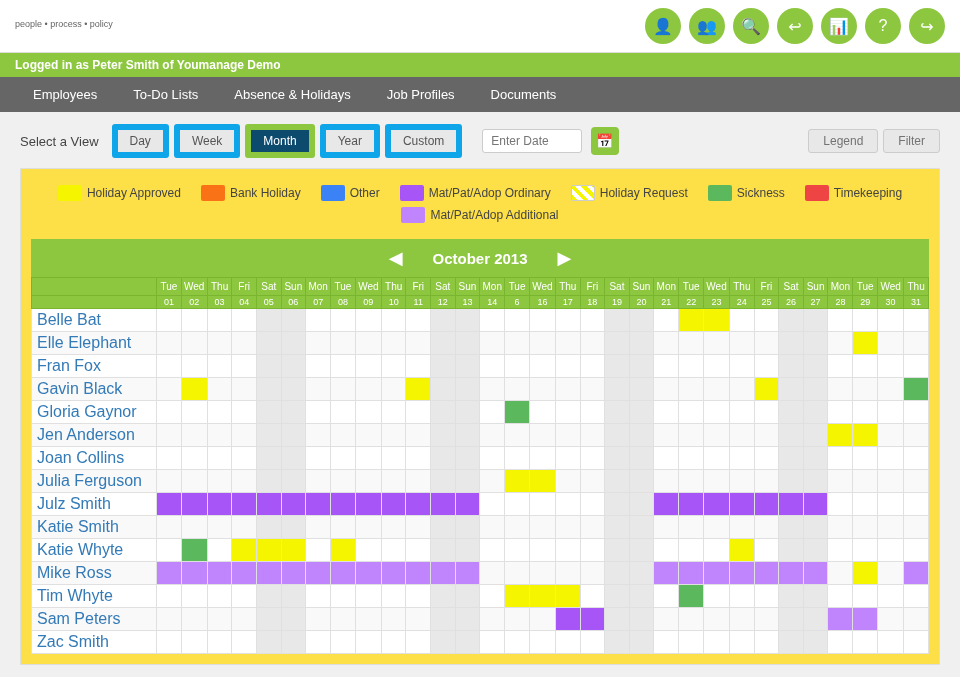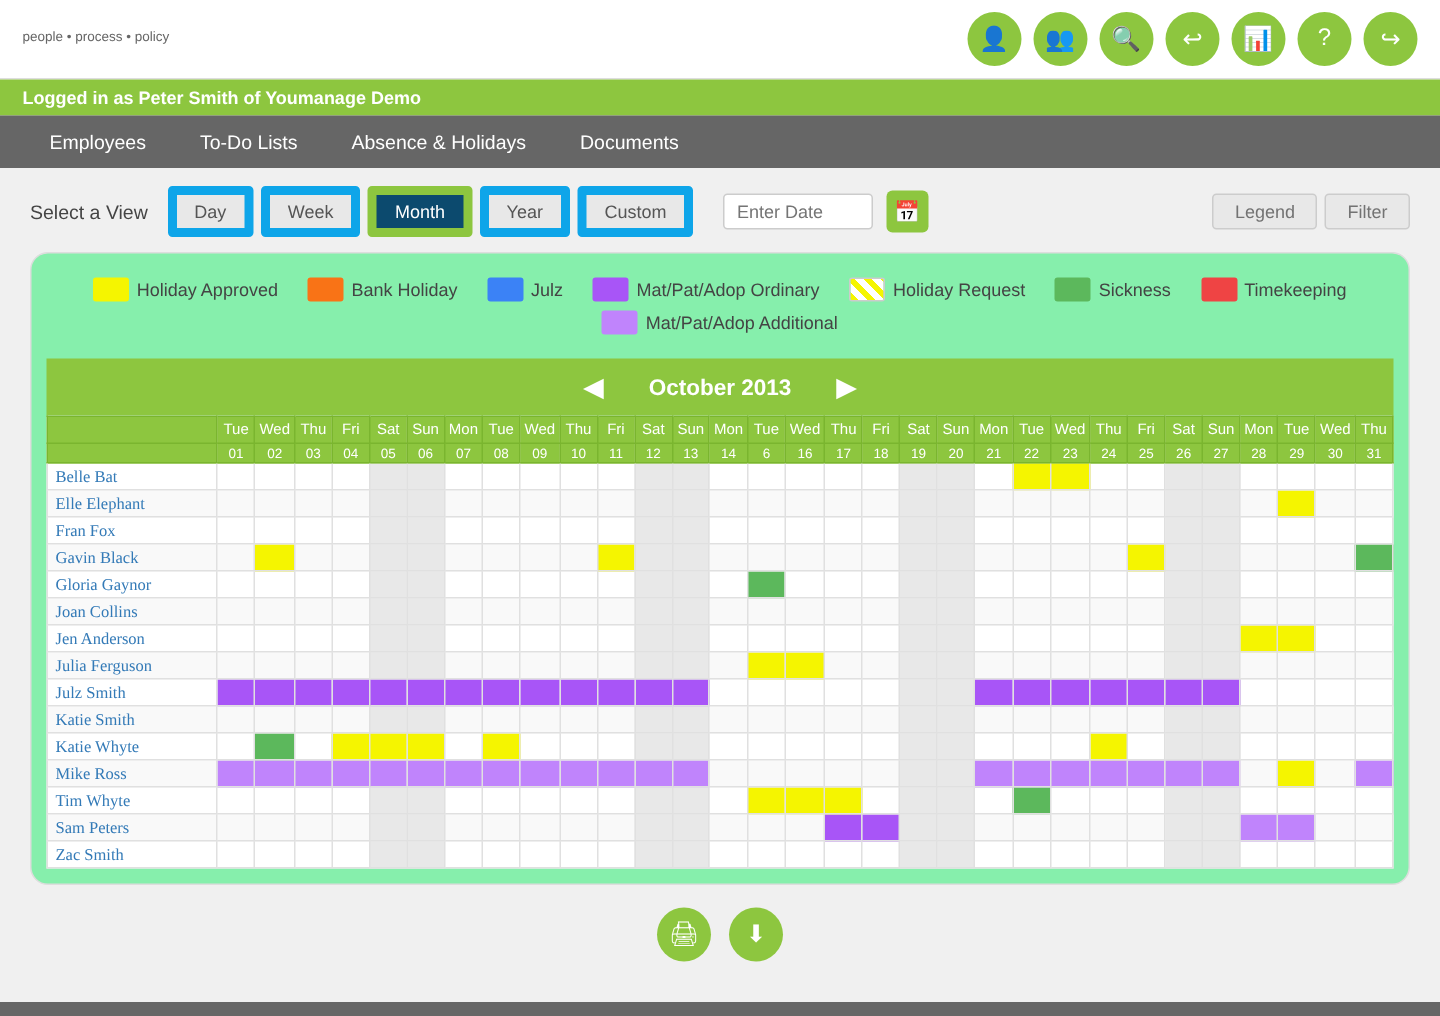--- a/index.html
+++ b/index.html
@@ -79,23 +79,23 @@
     .legend-filter {
       margin-left: auto; display: flex; gap: 5px;
     }
     .lf-btn {
       padding: 4px 14px; border: 1px solid #ccc; background: #e8e8e8;
       cursor: pointer; font-size: 12px; border-radius: 3px; color: #737373;
     }
 
     
     .calendar-wrapper {
-      background: #86efac;
+      background: #fde047;
       border: 1px solid #ddd;
-      border-radius: 12px;
+      border-radius: 1px;
       padding: 10px;
     }
     .legend-area {
       display: flex;
       flex-wrap: wrap;
       gap: 6px 20px;
       margin-bottom: 10px;
       padding: 6px 20px;
       justify-content: center;
     }
@@ -169,22 +169,21 @@
     }
     .calendar-table td.name-cell {
       text-align: left;
       padding-left: 5px;
       min-width: 100px;
       white-space: nowrap;
     }
     .calendar-table td.name-cell a {
       color: #337ab7;
       text-decoration: none;
-      font-size: 11px;
-      font-family: Liberation Serif, serif;
+      font-size: 16px;
     }
     .calendar-table tr:nth-child(even) td { background: #f9f9f9; }
     .calendar-table tr:nth-child(even) td.name-cell { background: #f9f9f9; }
 
     .weekend-col { background: #e8e8e8 !important; }
     .cell-holiday-approved { background: #f5f500 !important; }
     .cell-mat-pat-ordinary { background: #a855f7 !important; }
     .cell-mat-pat-additional { background: #c084fc !important; }
     .cell-sickness { background: #5cb85c !important; }
 
@@ -239,20 +238,21 @@
     <button class="top-icon-btn">↪</button>
   </div>
 </div>
 
 <div class="logged-in-bar">Logged in as Peter Smith of Youmanage Demo</div>
 
 <nav class="main-nav">
   <a href="#">Employees</a>
   <a href="#">To-Do Lists</a>
   <a href="#">Absence &amp; Holidays</a>
+  <a href="#">Job Profiles</a>
   <a href="#">Documents</a>
 </nav>
 
 <div class="content">
   <div class="view-selector">
     <label>Select a View</label>
     <button class="view-btn">Day</button>
     <button class="view-btn">Week</button>
     <button class="view-btn active">Month</button>
     <button class="view-btn">Year</button>
@@ -271,21 +271,21 @@
       <div class="legend-item">
         <div class="legend-box holiday-approved"></div>
         <span>Holiday Approved</span>
       </div>
       <div class="legend-item">
         <div class="legend-box bank-holiday"></div>
         <span>Bank Holiday</span>
       </div>
       <div class="legend-item">
         <div class="legend-box other"></div>
-        <span>Julz</span>
+        <span>Other</span>
       </div>
       <div class="legend-item">
         <div class="legend-box mat-pat-ordinary"></div>
         <span>Mat/Pat/Adop Ordinary</span>
       </div>
       <div class="legend-item">
         <div class="legend-box holiday-request"></div>
         <span>Holiday Request</span>
       </div>
       <div class="legend-item">
@@ -550,20 +550,55 @@
             <td></td>
           <td class="weekend-col"></td>
             <td class="weekend-col"></td>
           <td></td>
             <td></td>
             <td></td>
             <td></td>
         </tr>
 
         <tr>
+          <td class="name-cell"><a href="#">Jen Anderson</a></td>
+          <td></td>
+            <td></td>
+            <td></td>
+            <td></td>
+          <td class="weekend-col"></td>
+            <td class="weekend-col"></td>
+          <td></td>
+            <td></td>
+            <td></td>
+            <td></td>
+            <td></td>
+          <td class="weekend-col"></td>
+            <td class="weekend-col"></td>
+          <td></td>
+            <td></td>
+            <td></td>
+            <td></td>
+            <td></td>
+          <td class="weekend-col"></td>
+            <td class="weekend-col"></td>
+          <td></td>
+            <td></td>
+            <td></td>
+            <td></td>
+            <td></td>
+          <td class="weekend-col"></td>
+            <td class="weekend-col"></td>
+          <td class="cell-holiday-approved"></td>
+          <td class="cell-holiday-approved"></td>
+          <td></td>
+            <td></td>
+        </tr>
+
+        <tr>
           <td class="name-cell"><a href="#">Joan Collins</a></td>
           <td></td>
             <td></td>
             <td></td>
             <td></td>
           <td class="weekend-col"></td>
             <td class="weekend-col"></td>
           <td></td>
             <td></td>
             <td></td>
@@ -581,55 +616,20 @@
           <td></td>
             <td></td>
             <td></td>
             <td></td>
             <td></td>
           <td class="weekend-col"></td>
             <td class="weekend-col"></td>
           <td></td>
             <td></td>
             <td></td>
-            <td></td>
-        </tr>
-
-        <tr>
-          <td class="name-cell"><a href="#">Jen Anderson</a></td>
-          <td></td>
-            <td></td>
-            <td></td>
-            <td></td>
-          <td class="weekend-col"></td>
-            <td class="weekend-col"></td>
-          <td></td>
-            <td></td>
-            <td></td>
-            <td></td>
-            <td></td>
-          <td class="weekend-col"></td>
-            <td class="weekend-col"></td>
-          <td></td>
-            <td></td>
-            <td></td>
-            <td></td>
-            <td></td>
-          <td class="weekend-col"></td>
-            <td class="weekend-col"></td>
-          <td></td>
-            <td></td>
-            <td></td>
-            <td></td>
-            <td></td>
-          <td class="weekend-col"></td>
-            <td class="weekend-col"></td>
-          <td class="cell-holiday-approved"></td>
-          <td class="cell-holiday-approved"></td>
-          <td></td>
             <td></td>
         </tr>
 
         <tr>
           <td class="name-cell"><a href="#">Julia Ferguson</a></td>
           <td></td>
             <td></td>
             <td></td>
             <td></td>
           <td class="weekend-col"></td>

